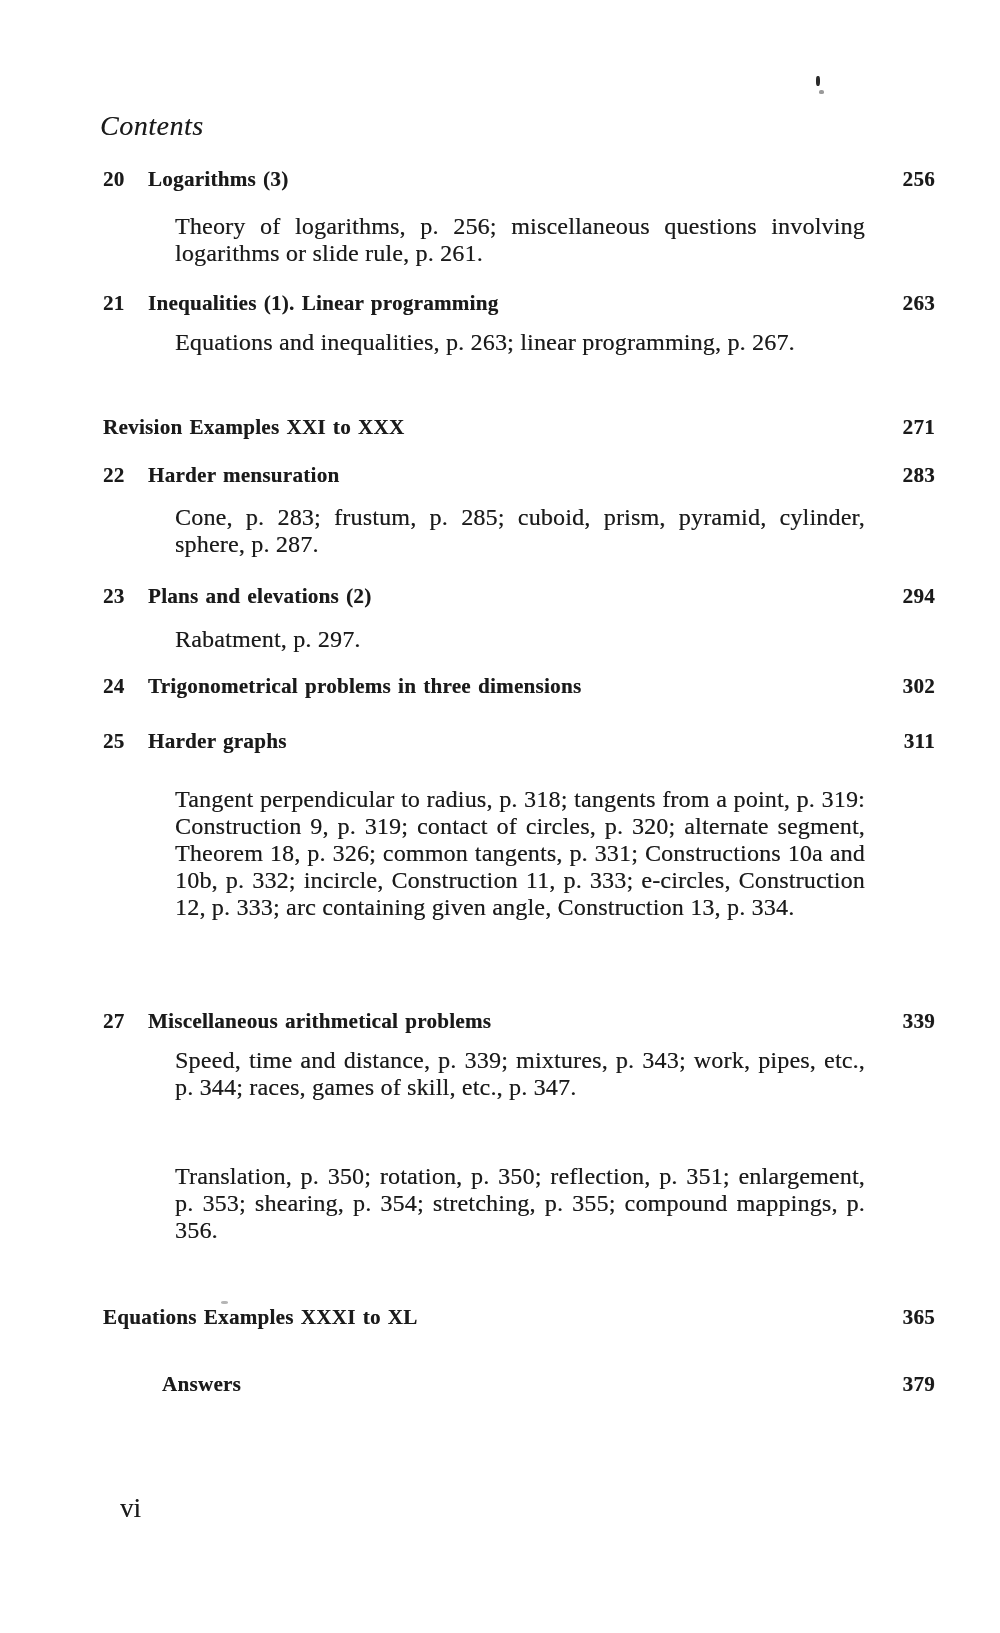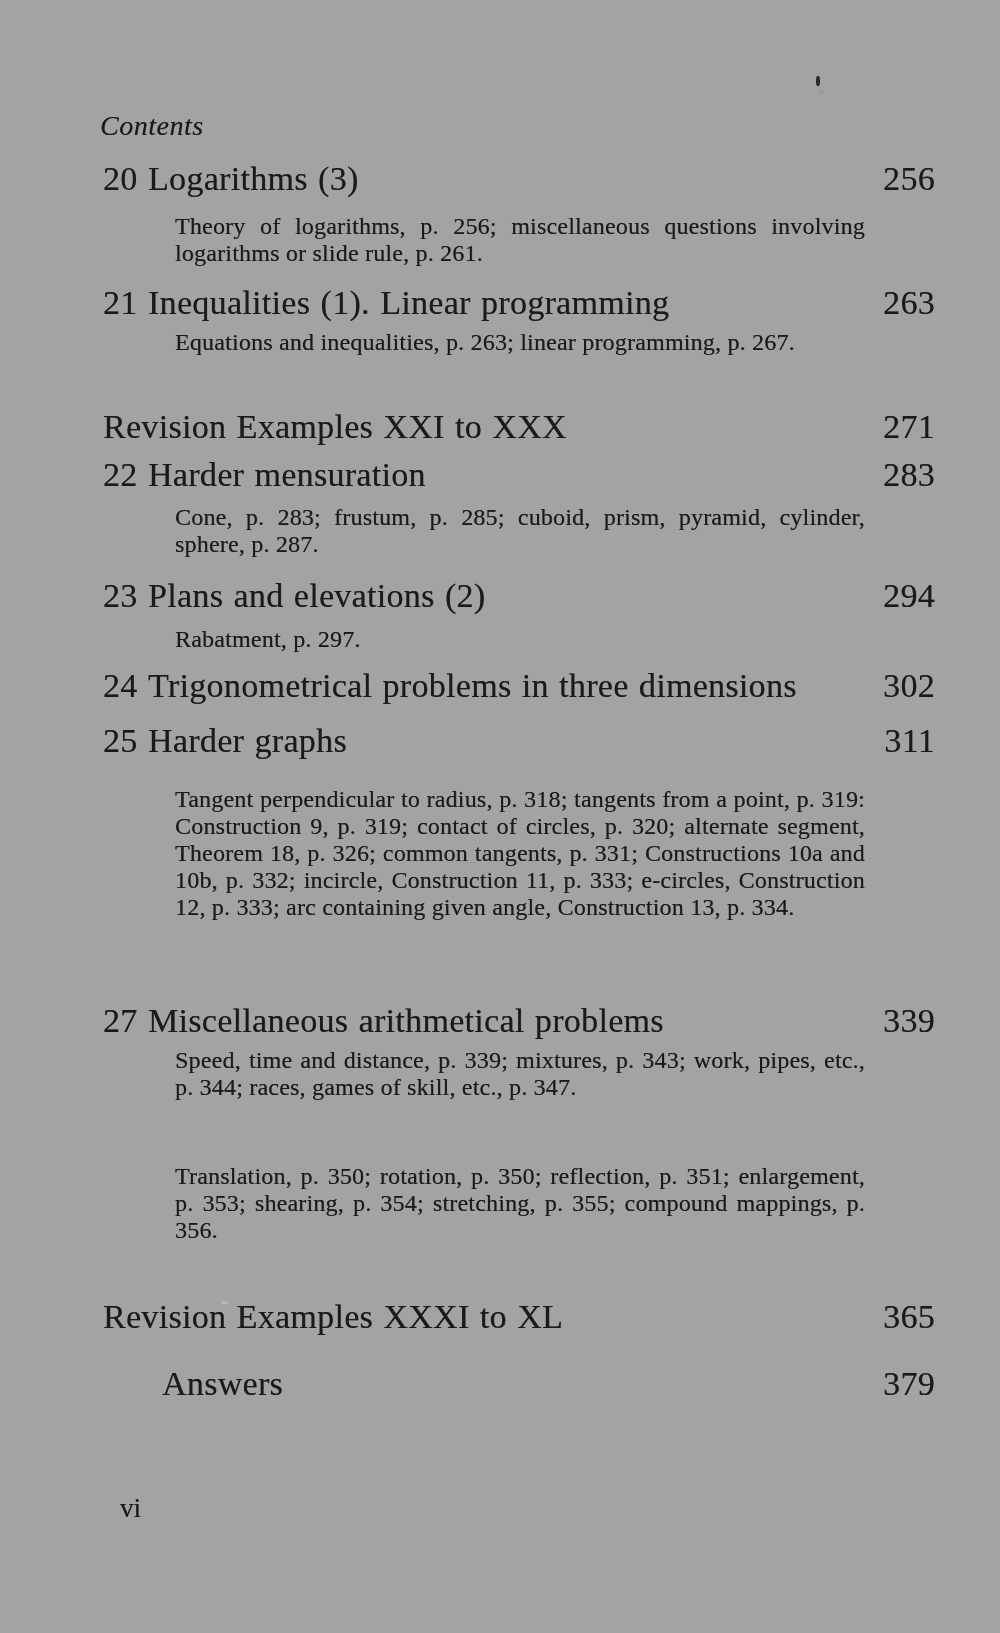--- a/index.html
+++ b/index.html
@@ -5,46 +5,47 @@
   html, body {
     margin: 0;
     padding: 0;
     background: #e8e8e8;
   }
   .page {
     position: relative;
     width: 1000px;
     height: 1633px;
     margin: 0 auto;
-    background: #a3a3a3;
+    background: #ffffff;
     color: #1a1a1a;
     font-family: "Liberation Serif", "DejaVu Serif", serif;
     overflow: hidden;
     text-shadow: 0.3px 0.3px 0 rgba(20,20,20,0.55);
   }
   .abs { position: absolute; }
 
   .contents-header {
     left: 100px;
     top: 110px;
     font-size: 28px;
     font-style: italic;
     letter-spacing: 0.5px;
   }
 
   .row {
     left: 103px;
     width: 832px;
     display: flex;
     align-items: baseline;
-    font-size: 34px;
+    font-size: 21px;
     line-height: 34px;
     letter-spacing: 0.3px;
     word-spacing: 1.5px;
     white-space: nowrap;
+    font-weight: bold;
   }
   .row .num {
     display: inline-block;
     width: 45px;
     flex: 0 0 45px;
   }
   .row .title { flex: 1 1 auto; }
   .row .pagenum {
     flex: 0 0 auto;
     text-align: center;
@@ -153,21 +154,21 @@
   <div class="abs row chapter" style="top:1004px">
     <span class="num">27</span>
     <span class="title">Miscellaneous arithmetical problems</span>
     <span class="pagenum">339</span>
   </div>
   <div class="abs sub" style="top:1047px">Speed, time and distance, p. 339; mixtures, p. 343; work, pipes, etc., p. 344; races, games of skill, etc., p. 347.</div>
 
   <div class="abs sub" style="top:1163px">Translation, p. 350; rotation, p. 350; reflection, p. 351; enlargement, p. 353; shearing, p. 354; stretching, p. 355; compound mappings, p. 356.</div>
 
   <div class="abs row revision" style="top:1300px">
-    <span class="rev-title">Revision Examples XXXI to XL</span>
+    <span class="rev-title">Equations Examples XXXI to XL</span>
     <span class="pagenum">365</span>
   </div>
 
   <div class="abs row answers" style="top:1355px">
     <span class="title">Answers</span>
     <span class="pagenum">379</span>
   </div>
 
   <div class="abs folio">vi</div>
 

